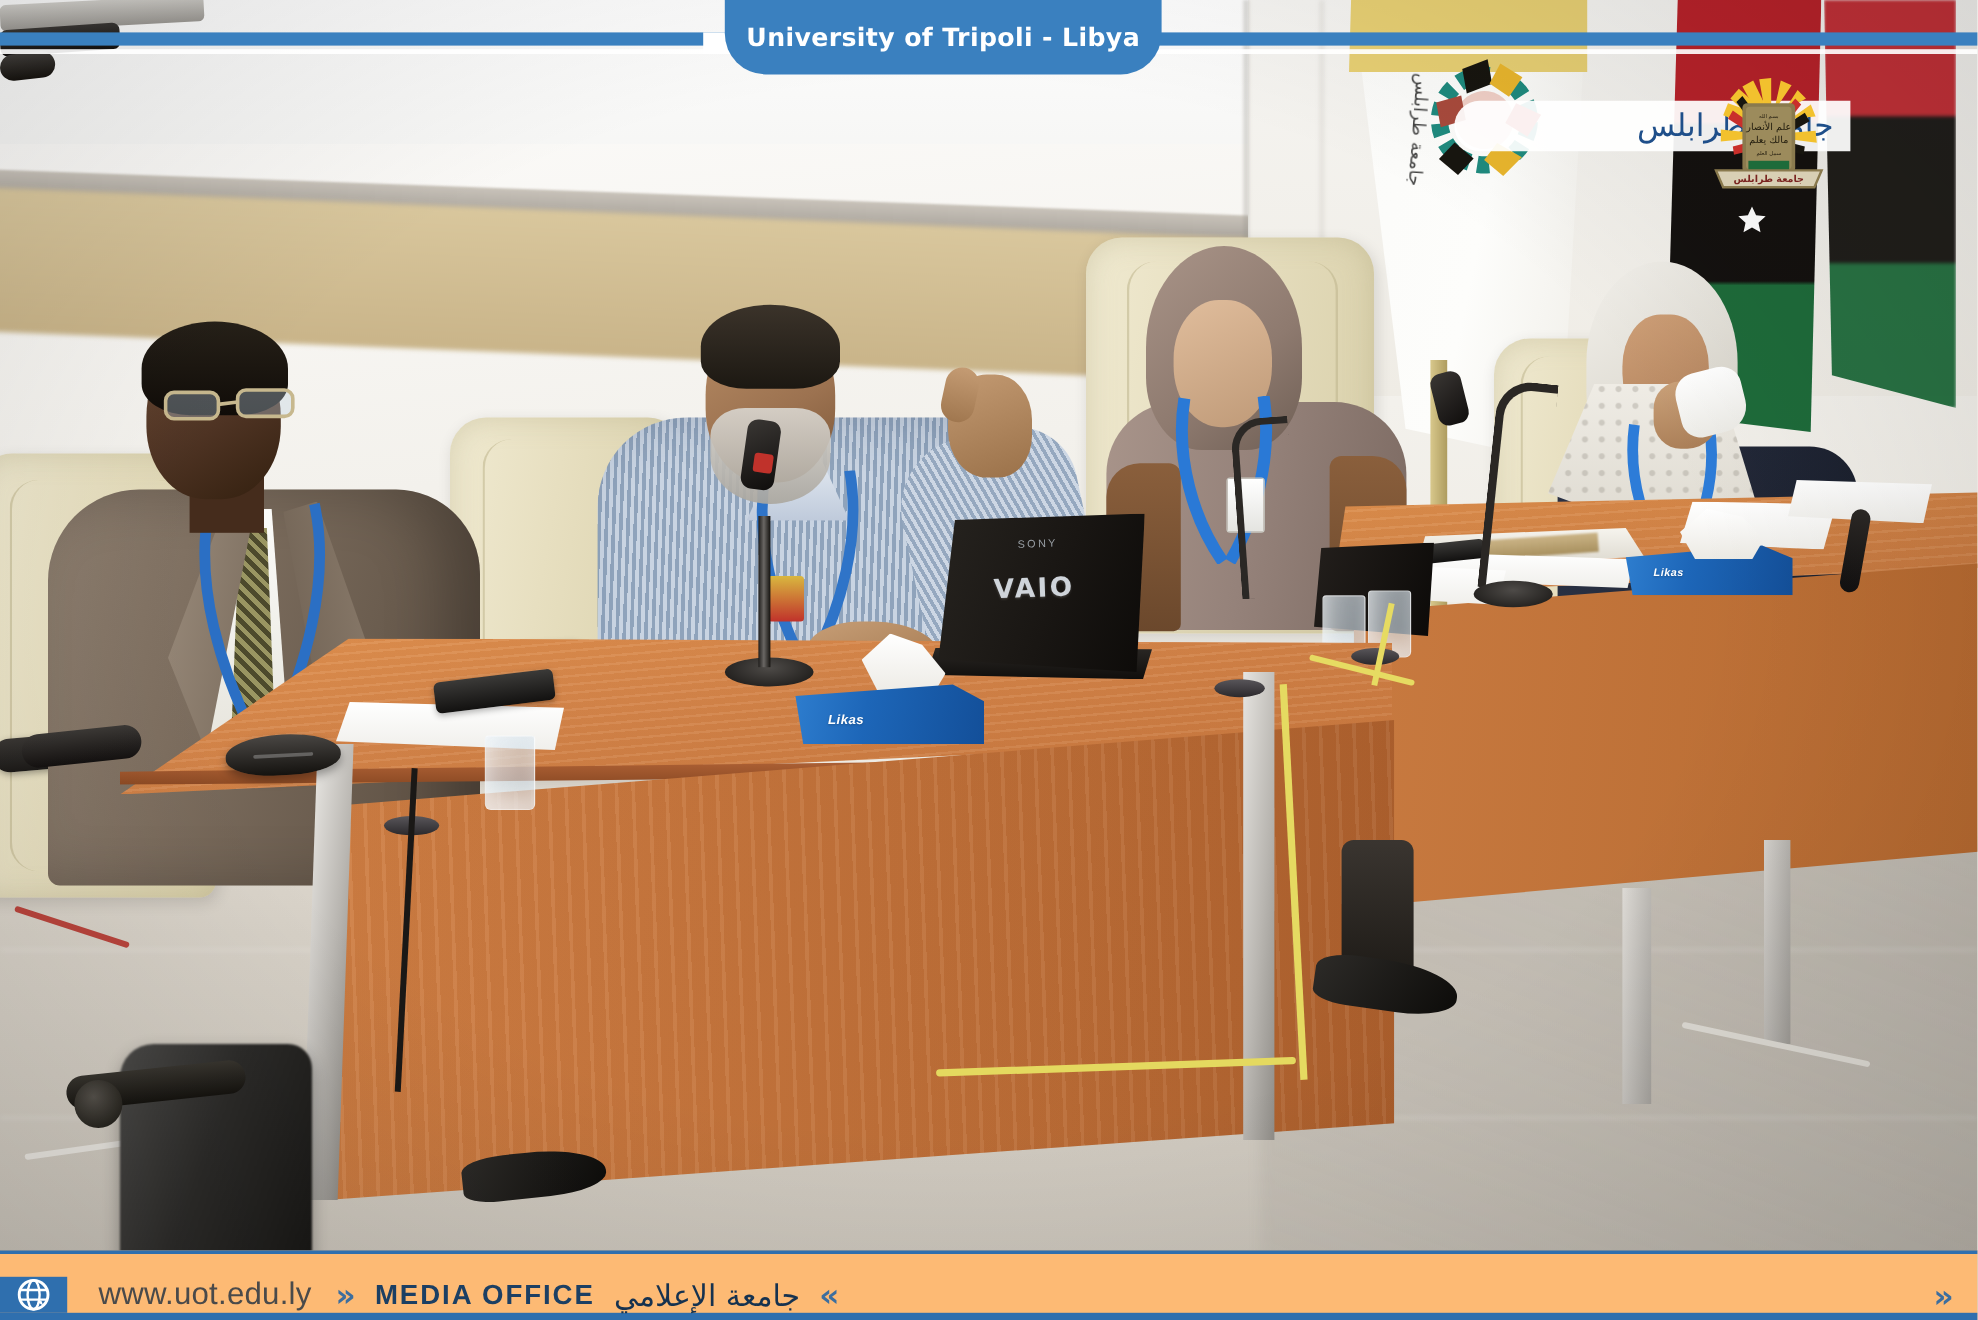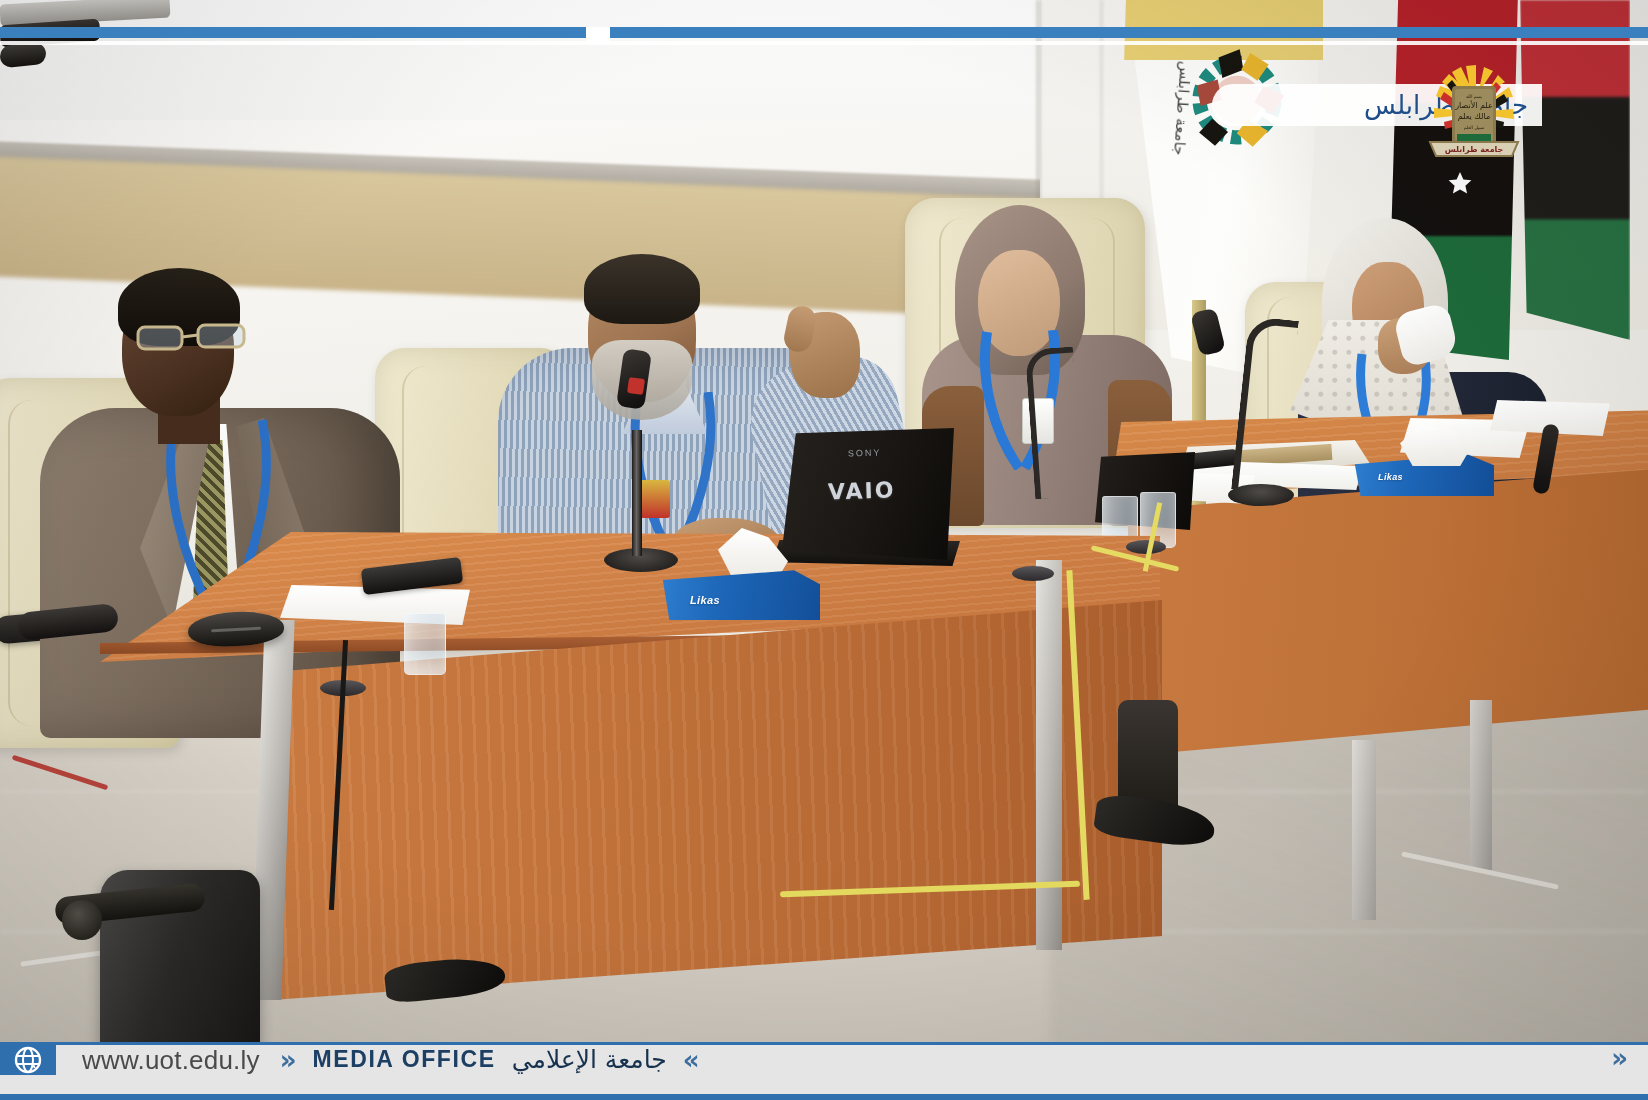--- a/index.html
+++ b/index.html
@@ -564,24 +564,24 @@
     color:#1f4f8a; font-size:26px; direction:rtl;
     font-family:"DejaVu Sans", sans-serif; white-space:nowrap;
   }
   .seal{
     position:absolute; left:1408px; top:62px; width:132px; height:104px;
   }
 
   
   .bottombar{
     position:absolute; left:0; bottom:0; width:1648px; height:58px;
-    background:#e5e5e5;
+    background:#fdba74;
     border-top:3px solid #2f6fae;
     border-bottom:6px solid #2f6fae;
-    display:flex; align-items:flex-start;margin-top:36px;
+    display:flex; align-items:flex-end;margin-top:36px;
   }
   .bb-iconbox{
     width:56px; background:#2f6fae;
     display:flex; align-items:center; justify-content:center;
   }
   .bb-fbbox{
     width:42px; background:#3a6ea8;
     display:flex; align-items:center; justify-content:center;
   }
   .bb-url{
@@ -803,20 +803,23 @@
     <div class="shoe shoe1"></div>
     <div class="leg-dark"></div>
     <div class="shoe shoe2"></div>
 
     <div class="grade"></div>
   </div>
 
   <div class="top-rule"></div>
   <div class="top-rule-thin"></div>
   <div class="title-notch"></div>
+  <div class="title-tab">
+    <span>University of Tripoli - Libya</span>
+  </div>
 
   <div class="brand-plate">
     <span>جامعة طرابلس</span>
   </div>
 
   <svg class="seal" viewBox="0 0 132 104">
     <g transform="translate(66,50)">
       <g>
         <path d="M0 0 L-38 -16 L-34 -26 L0 -14 Z" fill="#f2c12e"></path>
         <path d="M0 0 L-32 -30 L-25 -38 L0 -16 Z" fill="#f2c12e"></path>

